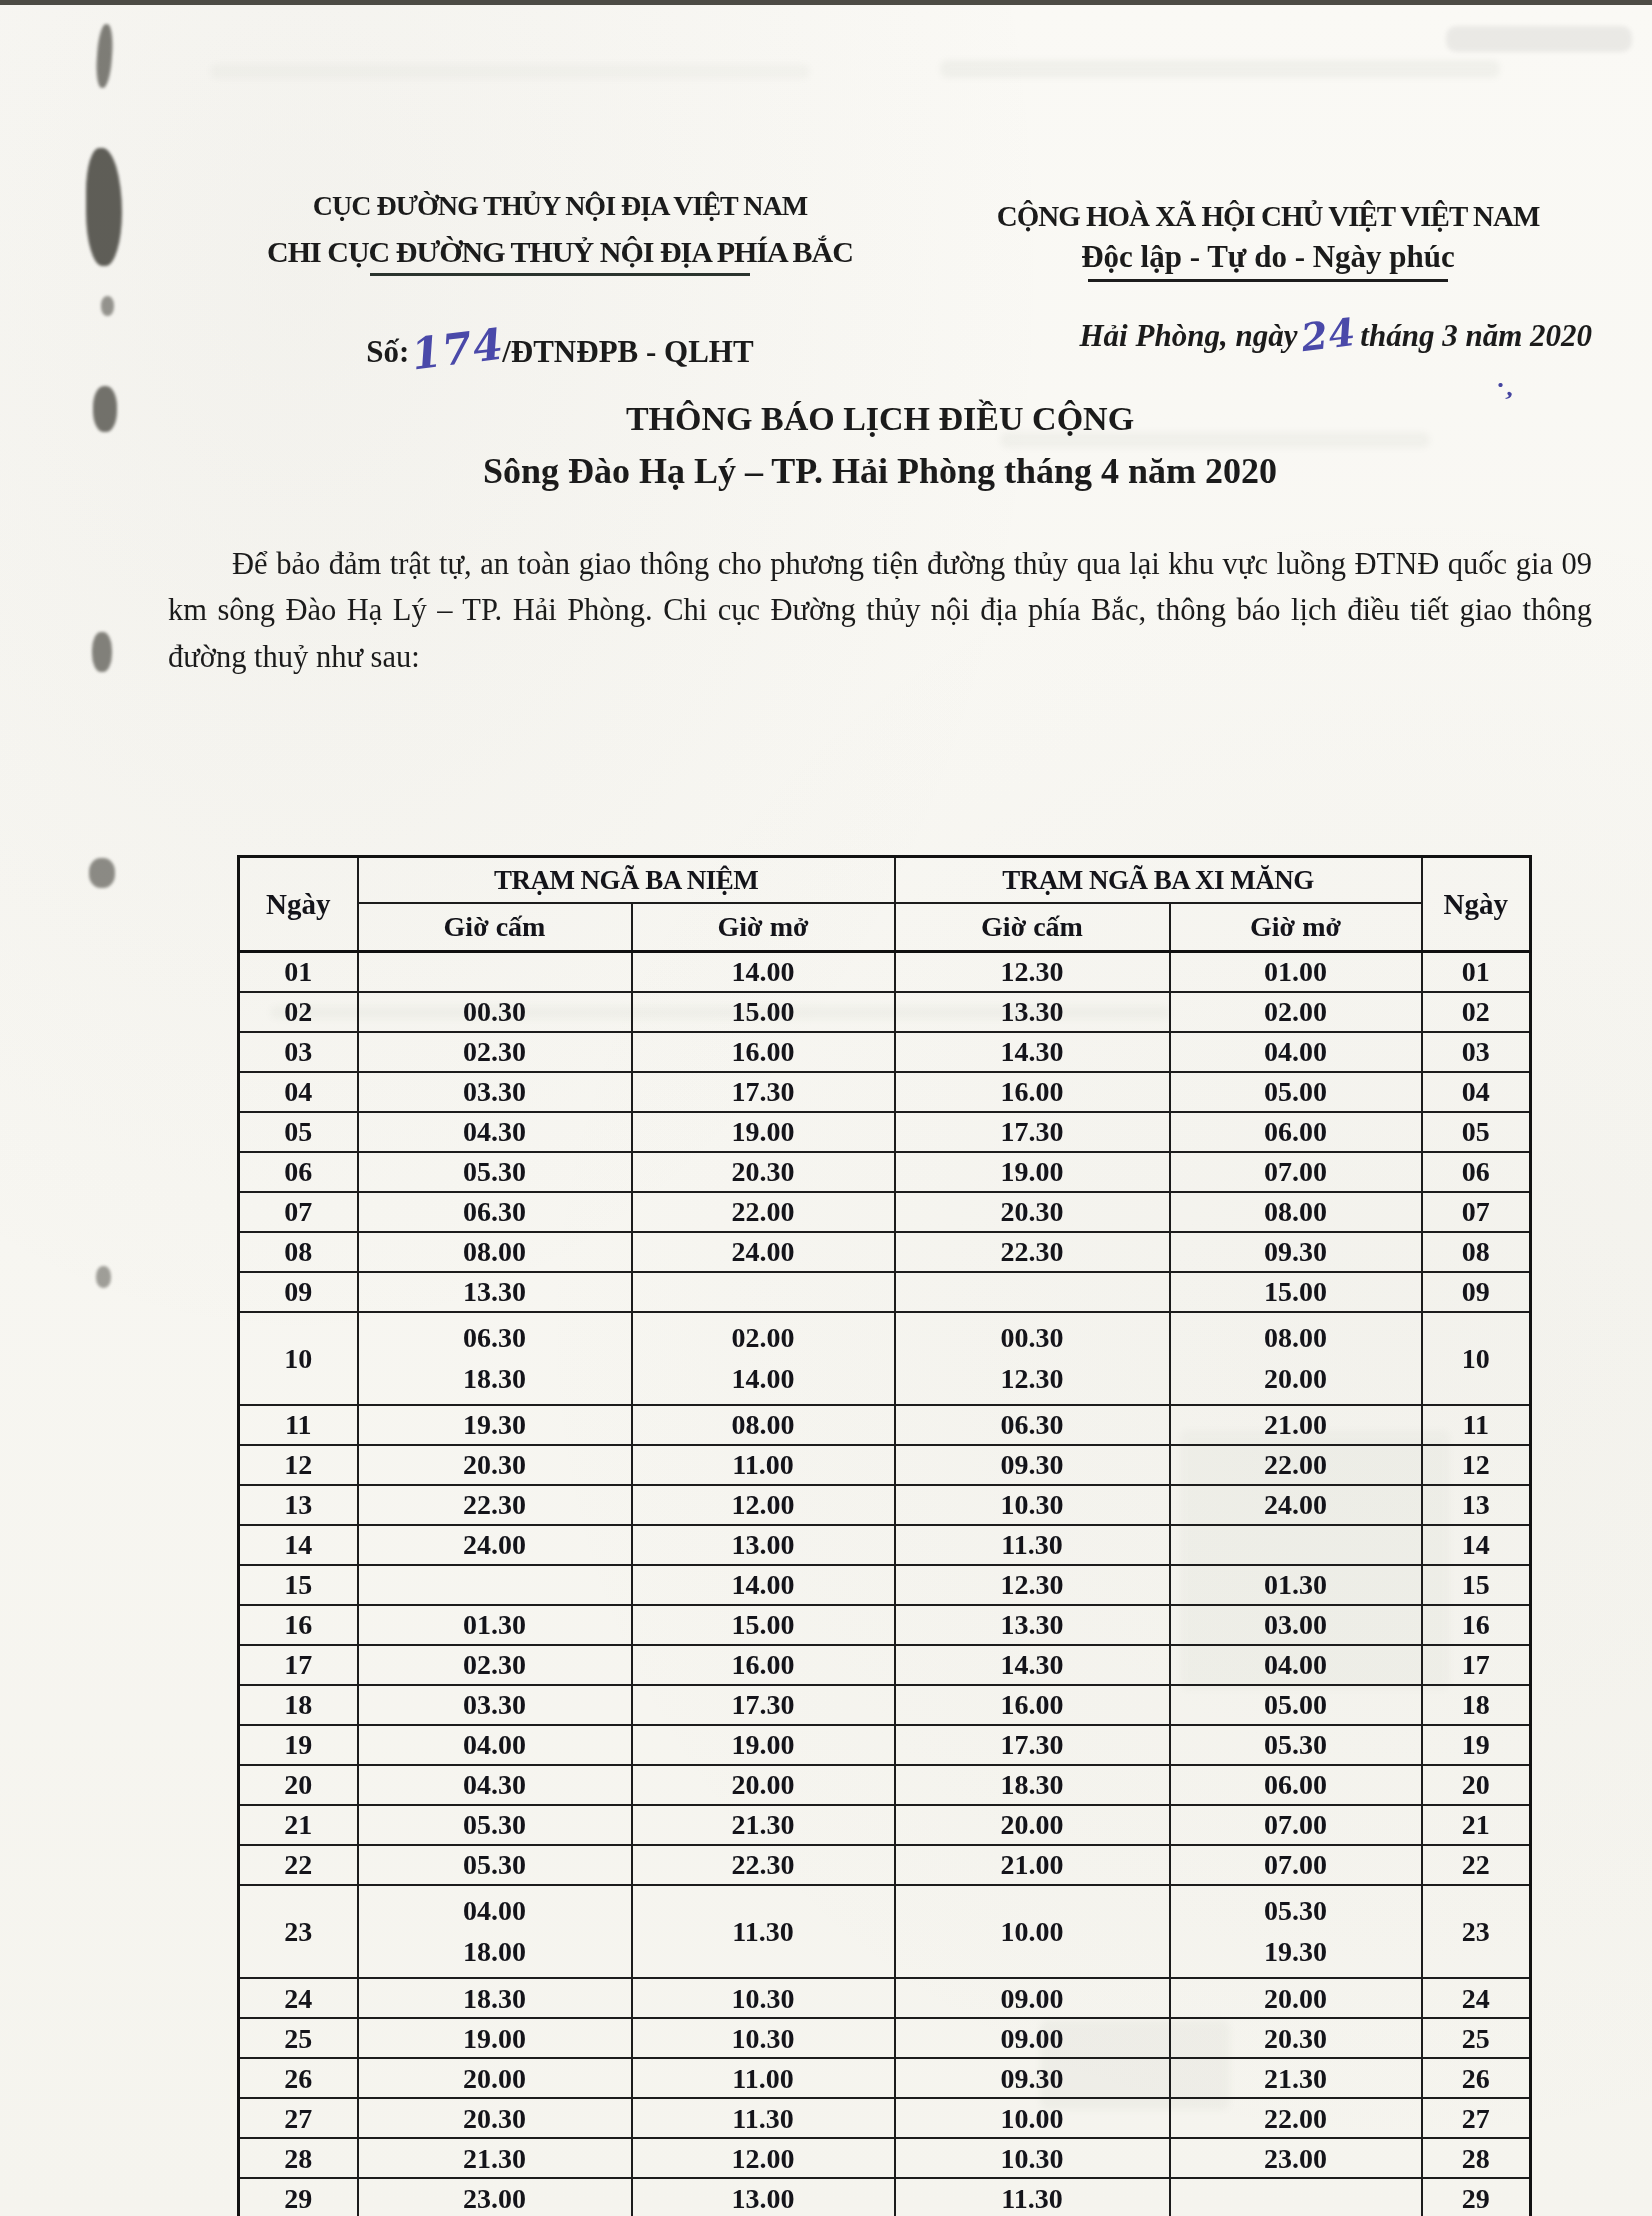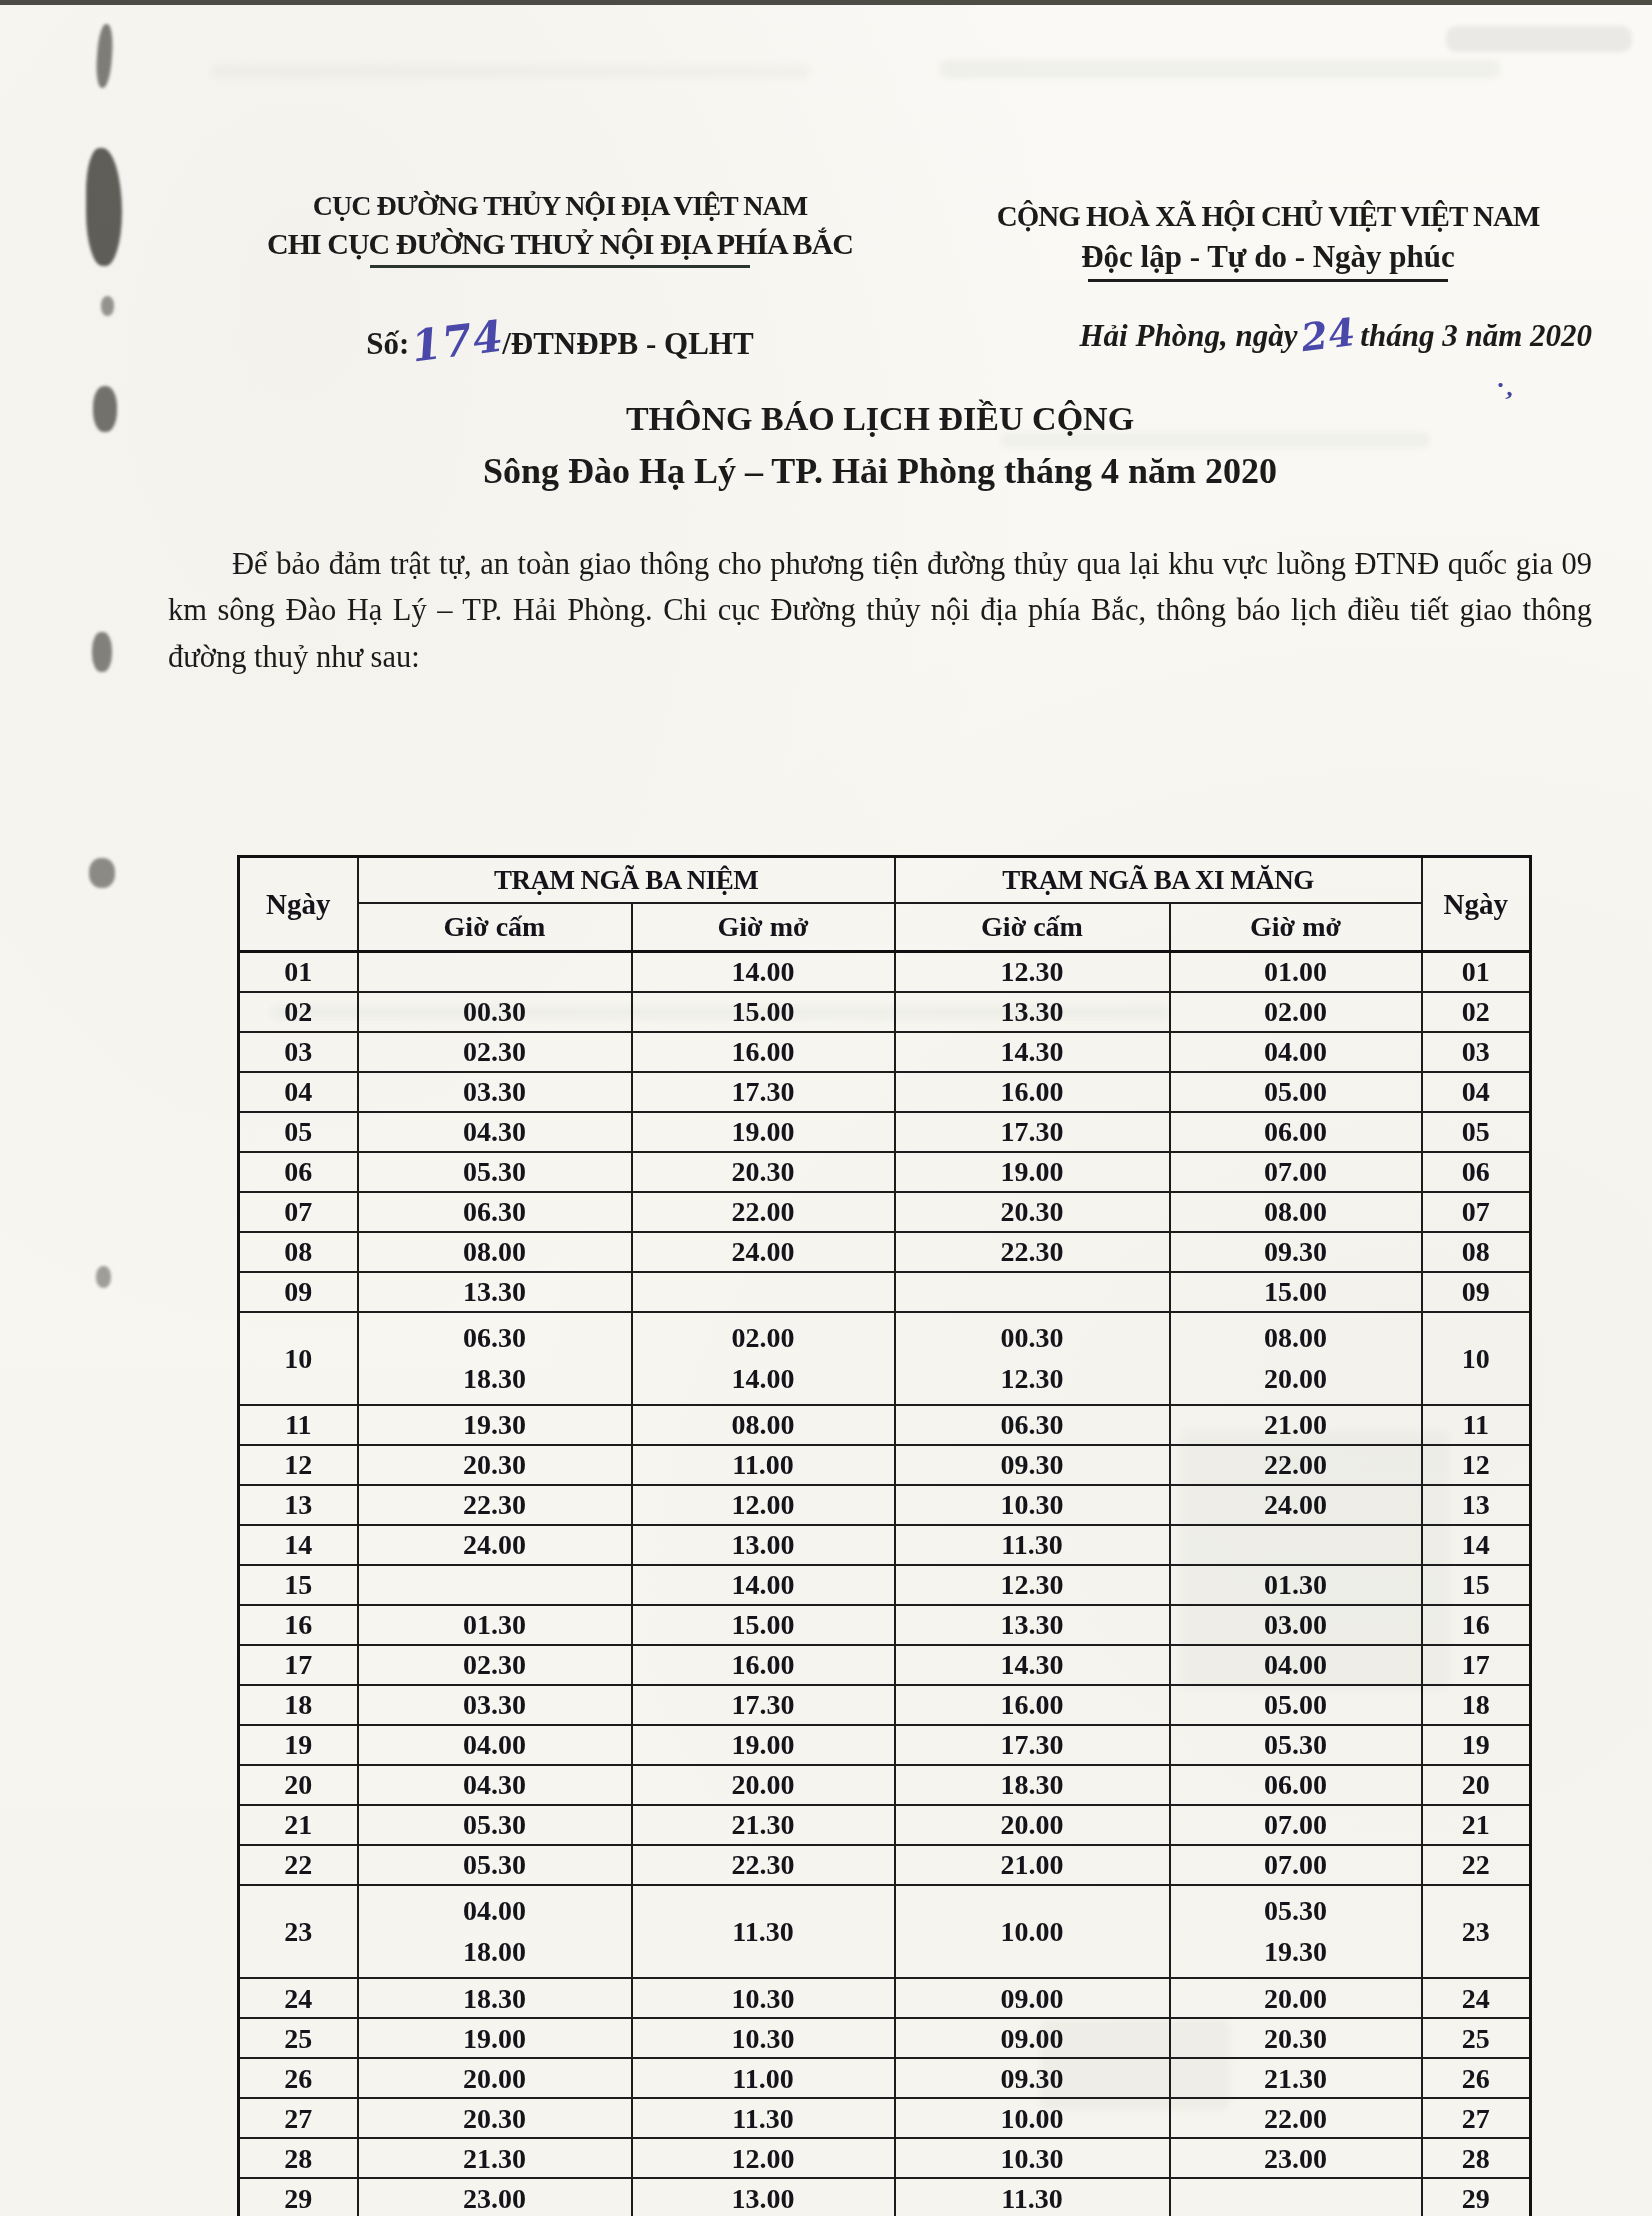--- a/index.html
+++ b/index.html
@@ -29,21 +29,21 @@
   .g1 { left:940px;  top:60px;   width:560px; height:18px;  opacity:.08; }
   .g2 { left:210px;  top:64px;   width:600px; height:15px;  opacity:.05; }
   .g3 { left:1000px; top:432px;  width:430px; height:16px;  opacity:.07; }
   .g4 { left:270px;  top:1006px; width:900px; height:13px;  opacity:.06; }
   .g5 { left:1180px; top:1430px; width:270px; height:260px; opacity:.045; }
   .g6 { left:1040px; top:2020px; width:190px; height:90px;  opacity:.06; }
 
   
   .org-left { position:absolute; top:190px; left:168px; width:784px; text-align:center; }
   .org-l1 { font-size:28px; font-weight:bold; letter-spacing:-1px; white-space:nowrap; }
-  .org-l2 { font-size:30px; font-weight:bold; letter-spacing:-1px; margin-top:5px; white-space:nowrap; }
+  .org-l2 { font-size:30px; font-weight:bold; letter-spacing:-1px; margin-top:13px; white-space:nowrap; }
   .rule-left { width:380px; height:3px; background:#2b342e; margin:4px auto 0; }
   .doc-no { margin-top:46px; font-size:31px; font-weight:600; white-space:nowrap; }
 
   .org-right { position:absolute; top:200px; left:938px; width:660px; text-align:center; }
   .org-r1 { font-size:29px; font-weight:bold; letter-spacing:-1px; white-space:nowrap; }
   .org-r2 { font-size:31px; font-weight:bold; margin-top:6px; white-space:nowrap; }
   .rule-right { width:360px; height:3px; background:#1d1d1d; margin:4px auto 0; }
   .date-line { margin-top:28px; font-size:31px; font-style:italic; font-weight:bold; text-align:right; padding-right:6px; white-space:nowrap; }
 
   .hand { font-family:"DejaVu Serif", serif; font-style:italic; font-weight:bold; color:#4a49a9;

